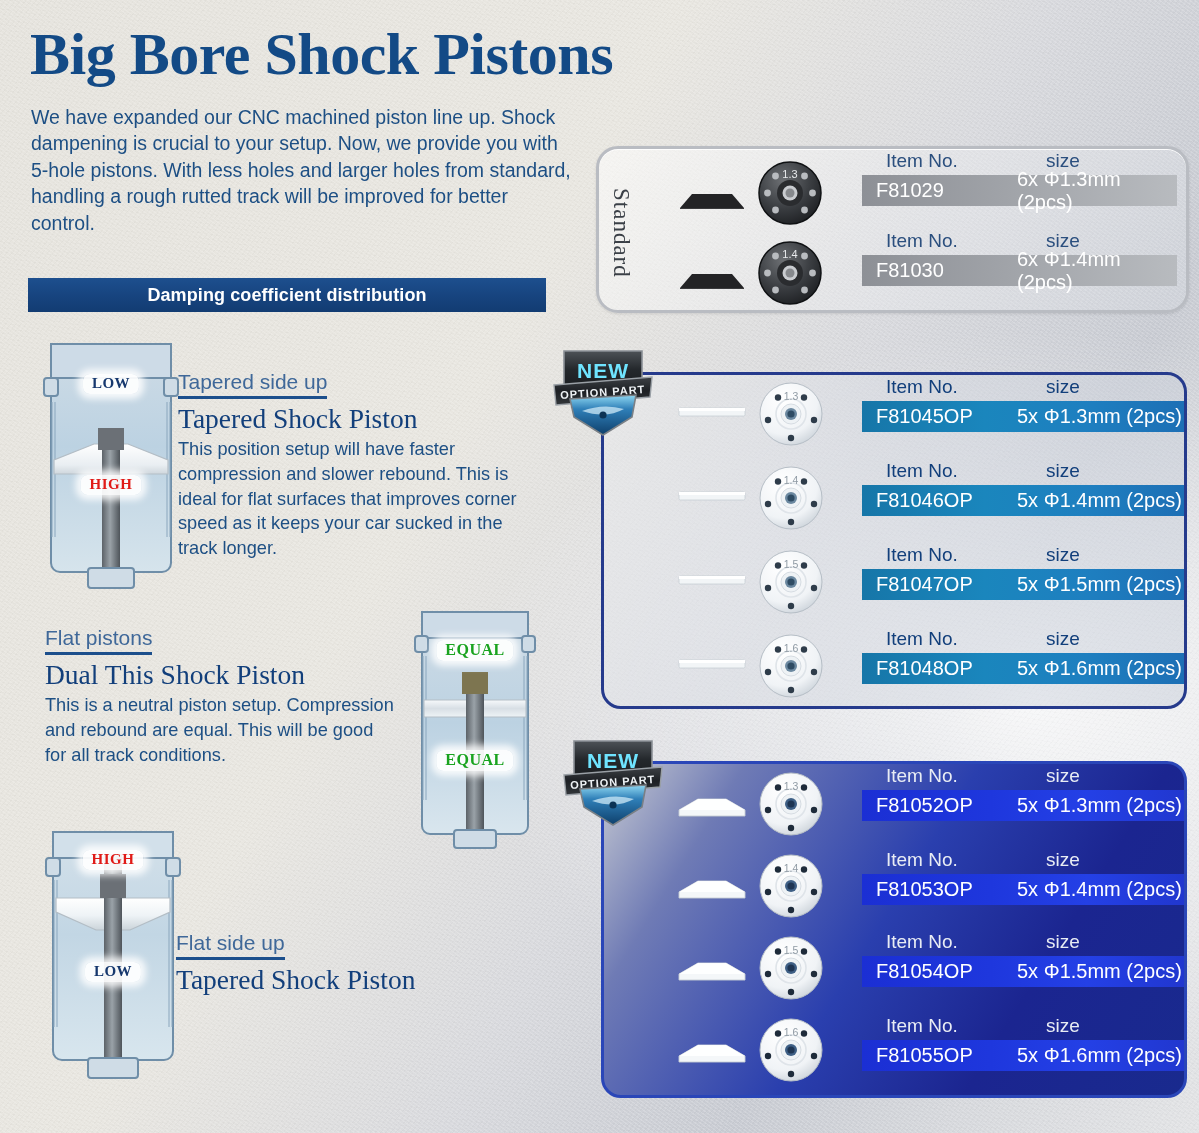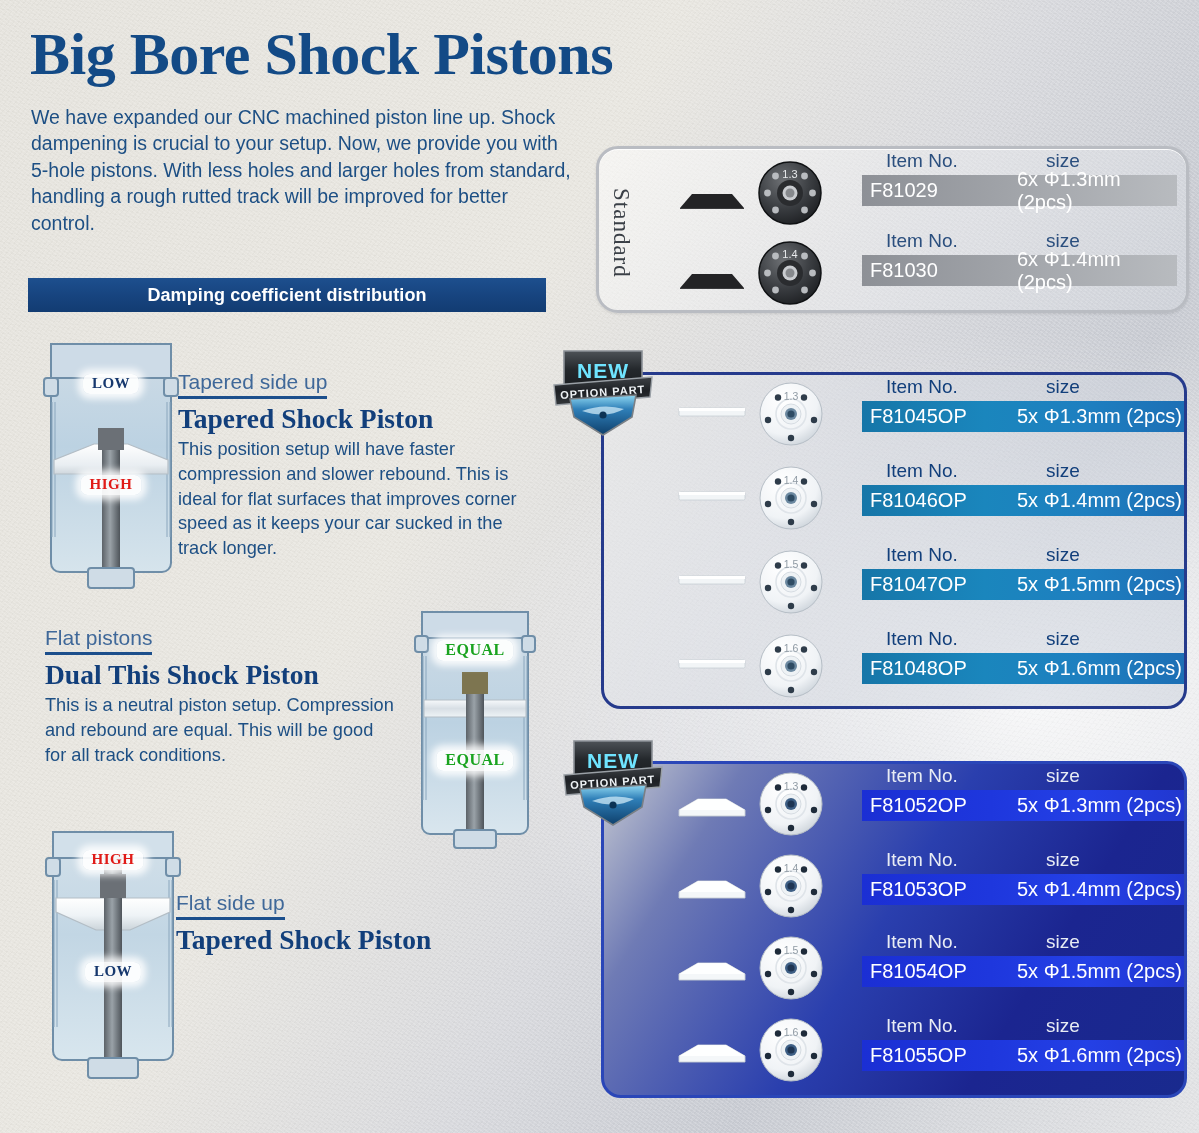--- a/index.html
+++ b/index.html
@@ -46,28 +46,28 @@
     letter-spacing: .1px;
   }
 
   
   .kicker {
     font-size: 21px; color: #3f6899; line-height: 1.05;
     border-bottom: 3px solid #1c4f8c; display: inline-block;
     padding-bottom: 3px; margin-bottom: 4px;
   }
   .hdr {
-    font-family: "Liberation Serif", serif; font-weight: bold;
+    font-family: "Liberation Serif", serif; font-weight: normal;
     font-size: 27.5px; color: #123f7b; line-height: 1.18; margin-bottom: 2px;
   }
   .body-txt { font-size: 18.2px; line-height: 24.6px; color: #1d4f84; }
 
   #blk1 { position: absolute; left: 178px; top: 371px; width: 340px; }
   #blk2 { position: absolute; left: 45px;  top: 627px; width: 350px; }
-  #blk3 { position: absolute; left: 176px; top: 892px; width: 345px; }
+  #blk3 { position: absolute; left: 176px; top: 932px; width: 345px; }
 
   
   .shock { position: absolute; }
   .shock svg { display: block; }
 
   .tag {
     position: absolute; left: 50%; transform: translateX(-50%);
     font-family: "Liberation Serif", serif; font-weight: bold;
     font-size: 15px; letter-spacing: .5px;
     padding: 1px 9px 2px; border-radius: 7px;
@@ -120,21 +120,21 @@
   .hdr-line {
     position: absolute; top: 0; left: 16px; height: 26px; width: 100%;
     font-size: 19px; color: #123f7b;
   }
   .hdr-line .c1 { position: absolute; left: 8px; top: 0; }
   .hdr-line .c2 { position: absolute; left: 168px; top: 0; }
   .val-bar {
     position: absolute; top: 25px; left: 0; height: 31px; width: 100%;
     font-size: 20px; display: flex; align-items: center;
   }
-  .val-bar .c1 { position: absolute; left: 8px; }
+  .val-bar .c1 { position: absolute; left: 14px; }
   .val-bar .c2 { position: absolute; left: 155px; }
 
   
   .bar-gray { background: linear-gradient(90deg, #8d9096 0%, #a4a7ac 55%, #b8bbbf 100%); color: #fff; }
   .hdr-gray { color: #2b4f7e; }
   
   .bar-cyan { background: linear-gradient(90deg, #1676a8 0%, #1a86bd 38%, #1e7fc0 70%, #1d6fb5 100%); color: #fff; padding-left: 36px; }
   .hdr-cyan { color: #123f7b; }
   
   .bar-blue { background: linear-gradient(90deg, #1b2fd4 0%, #1e37dd 40%, #2440e6 70%, #2137cf 100%); color: #fff; }

